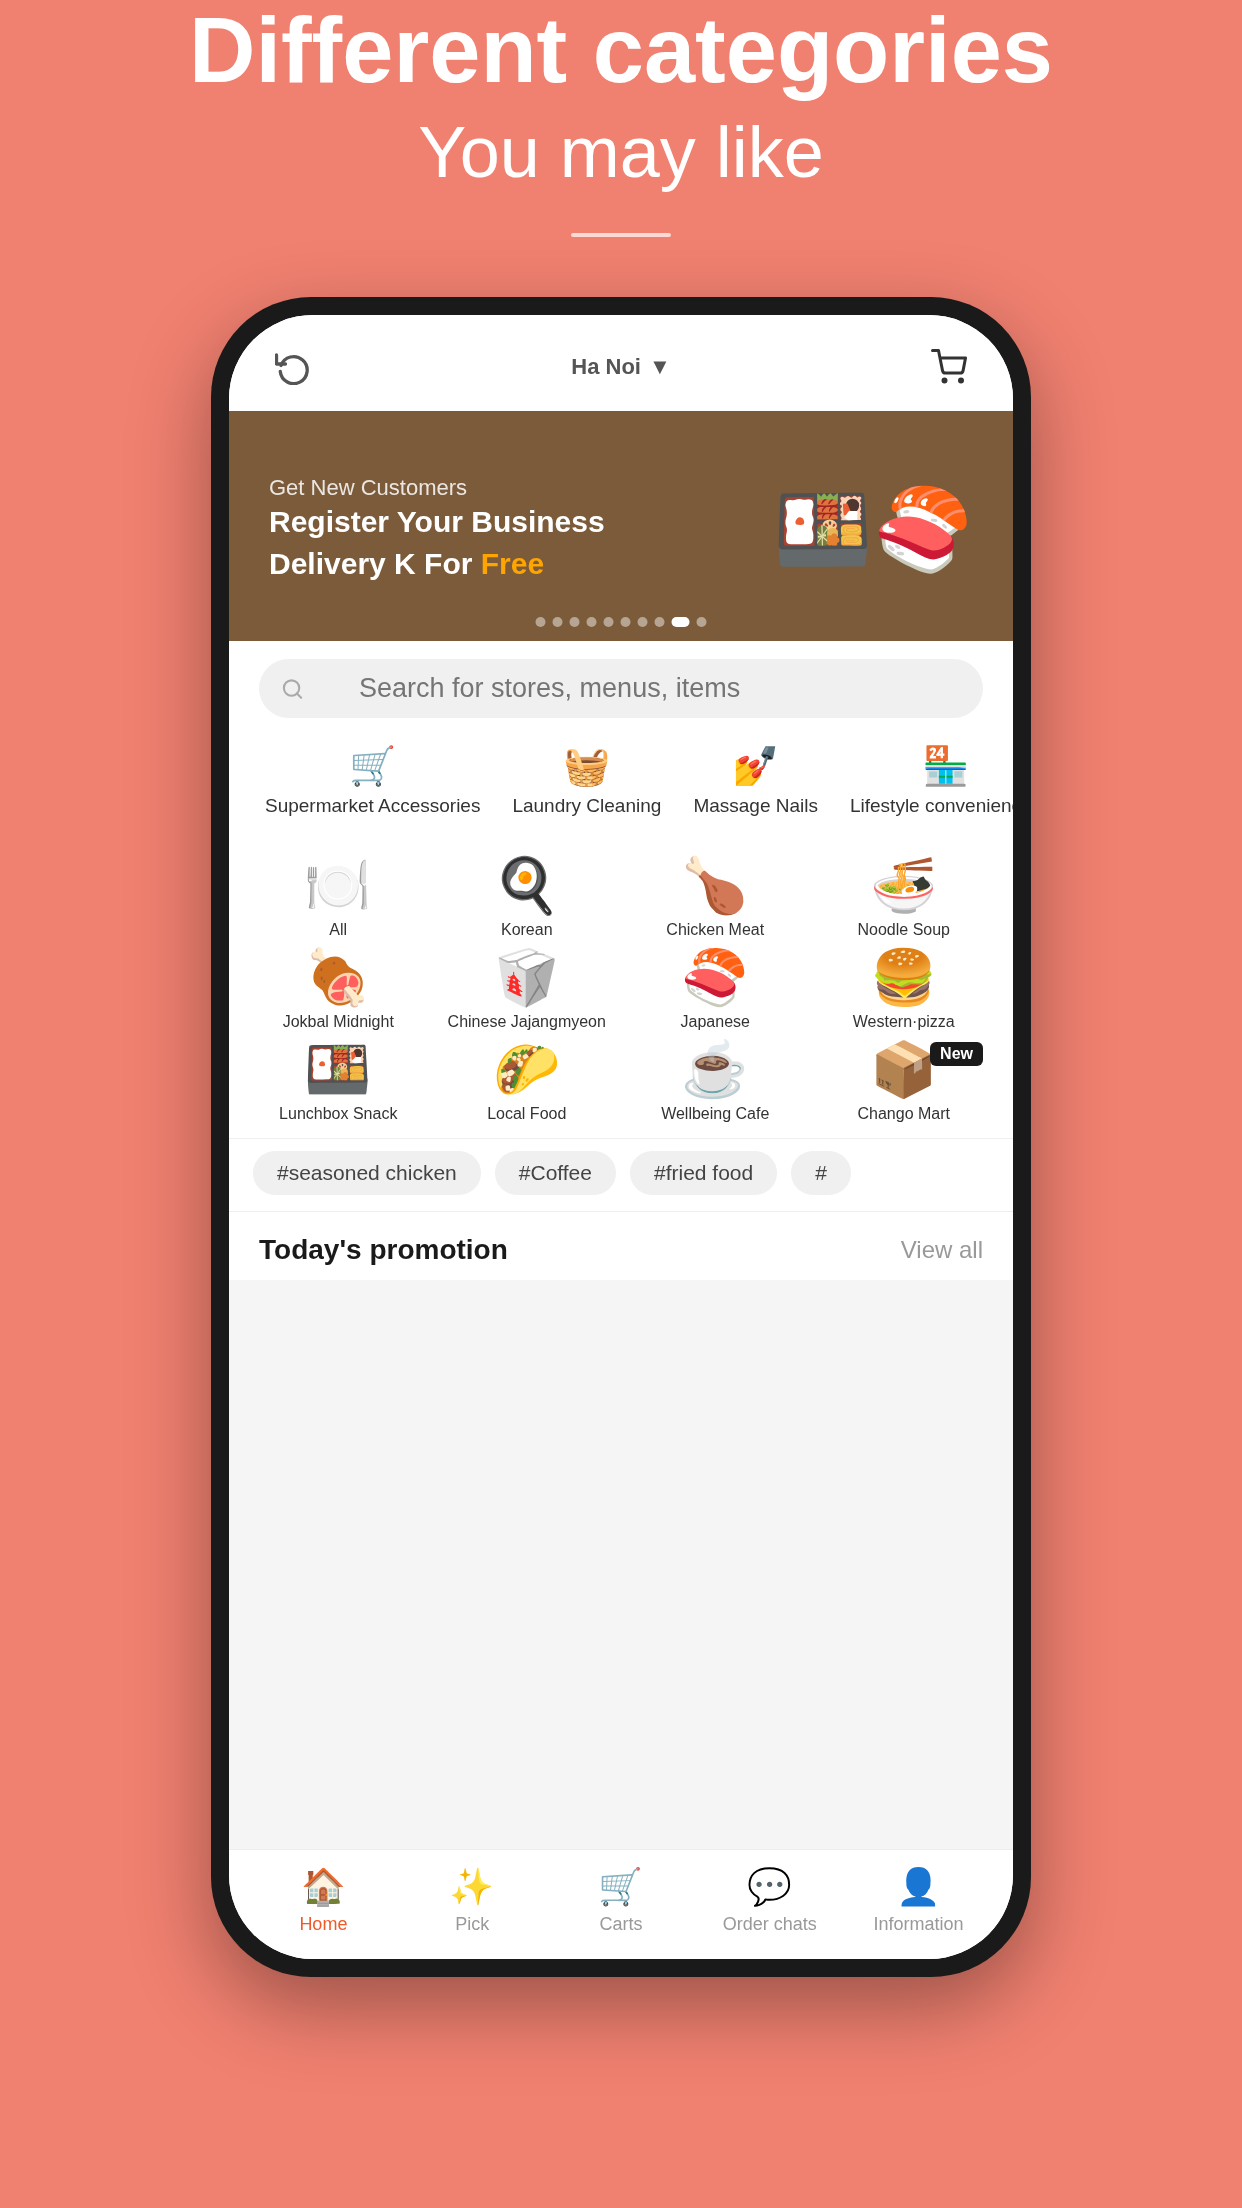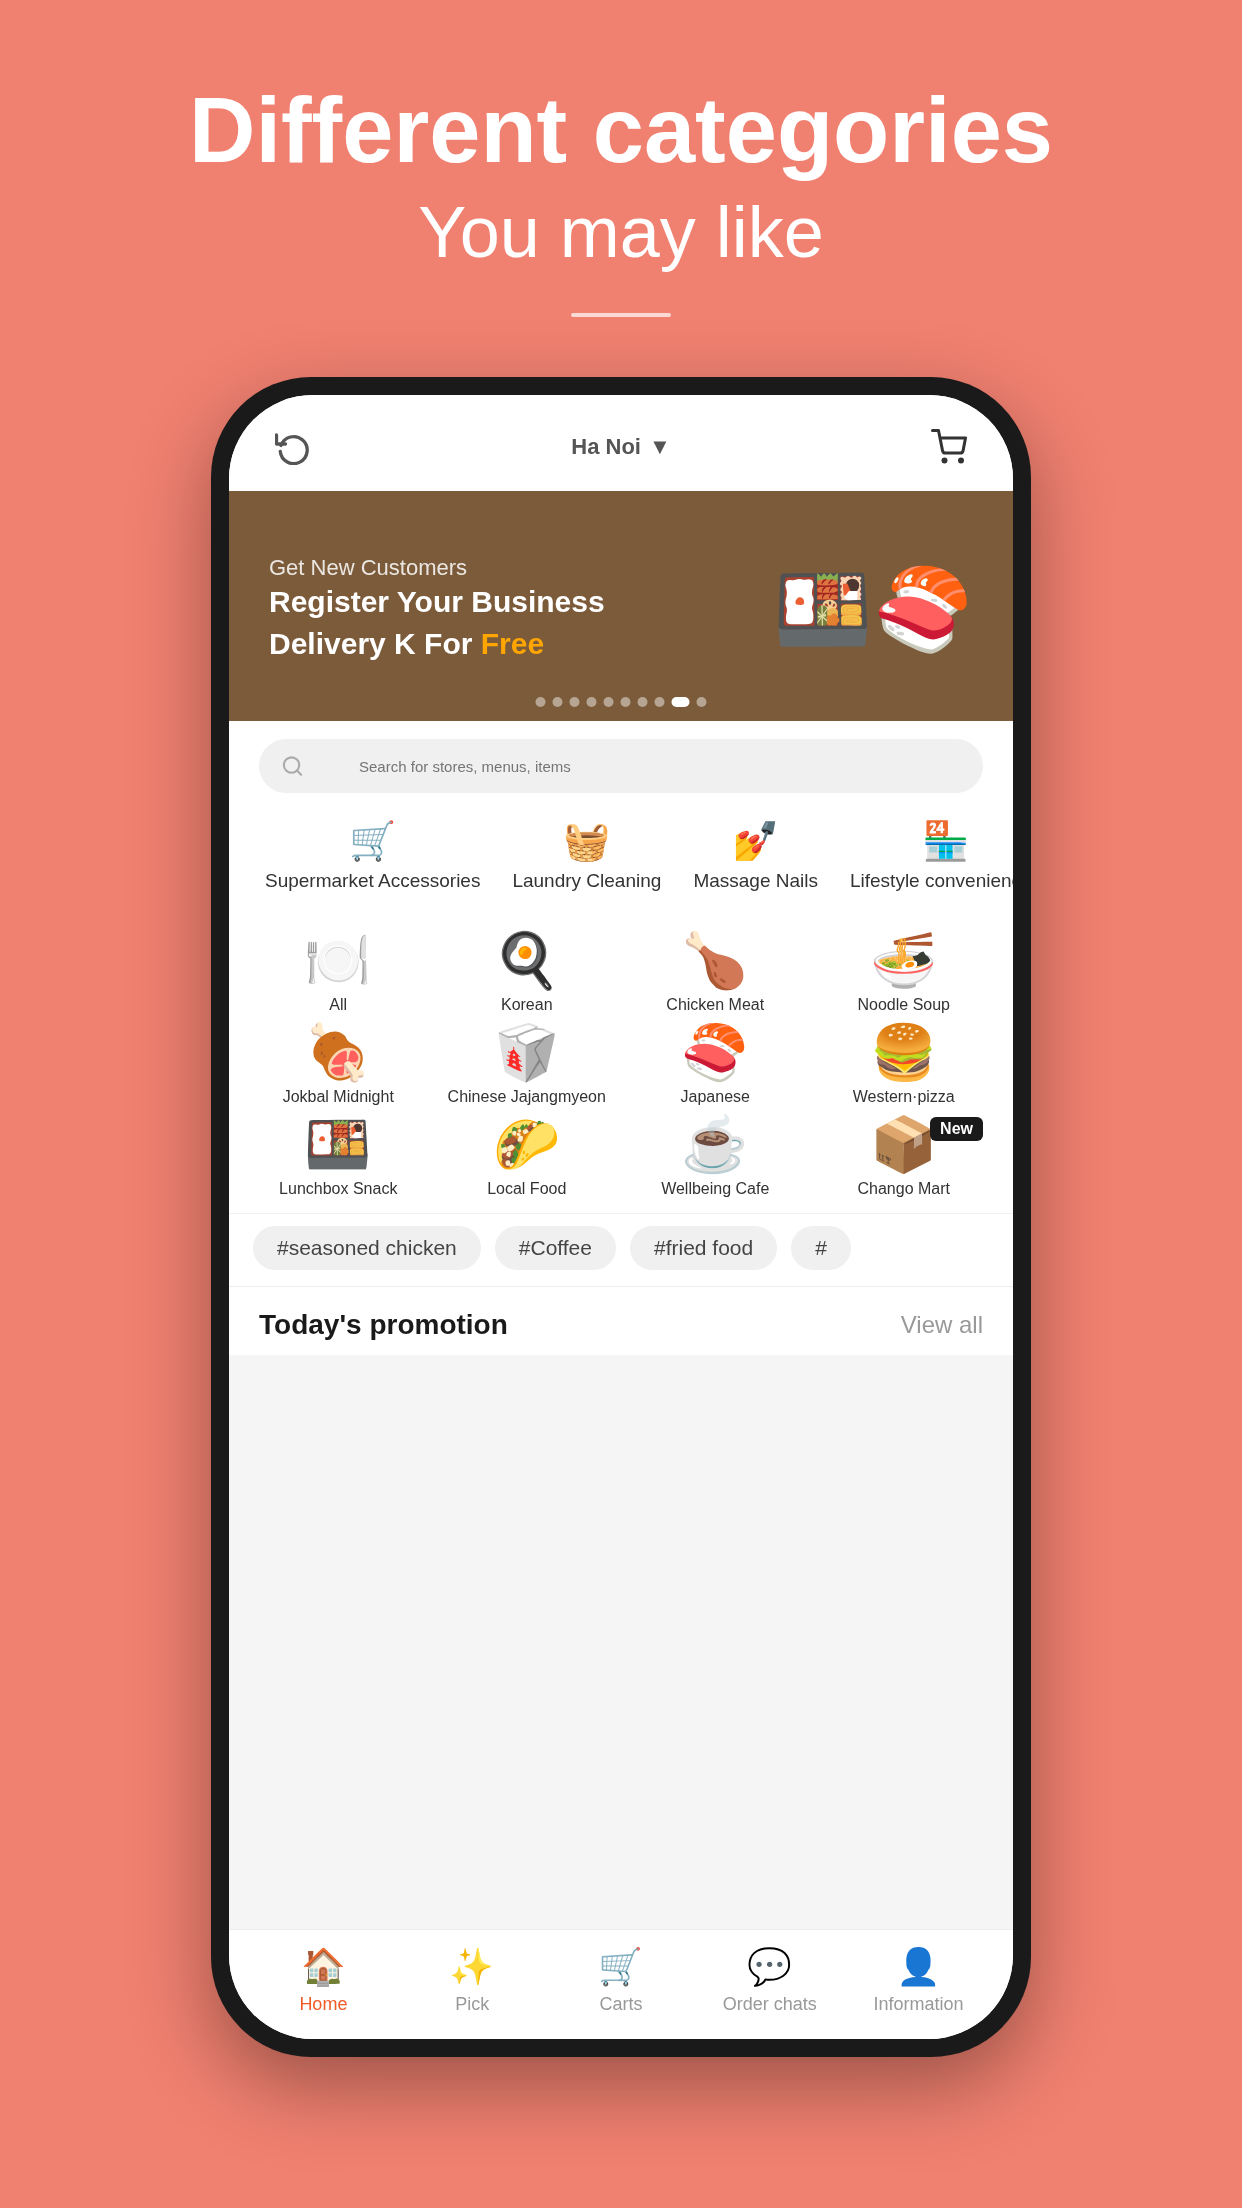--- a/index.html
+++ b/index.html
@@ -8,21 +8,20 @@
       height: 2208px;
       background-color: #F08070;
       font-family: -apple-system, BlinkMacSystemFont, 'Segoe UI', sans-serif;
       overflow: hidden;
       position: relative;
     }
 
     
     .page-header {
       text-align: center;
-      padding-top: 80px;
       color: white;
     }
     .page-header h1 {
       font-size: 92px;
       font-weight: 800;
       line-height: 1.1;
     }
     .page-header h2 {
       font-size: 72px;
       font-weight: 400;
@@ -147,21 +146,21 @@
       display: flex;
       align-items: center;
       background: #f0f0f0;
       border-radius: 30px;
       padding: 14px 22px;
       gap: 12px;
     }
     .search-bar input {
       border: none;
       background: transparent;
-      font-size: 15px;
+      font-size: 27px;
       color: #999;
       width: 100%;
       outline: none;
       margin-left: 43px;
     }
 
     
     .categories-row {
       background: white;
       display: flex;

